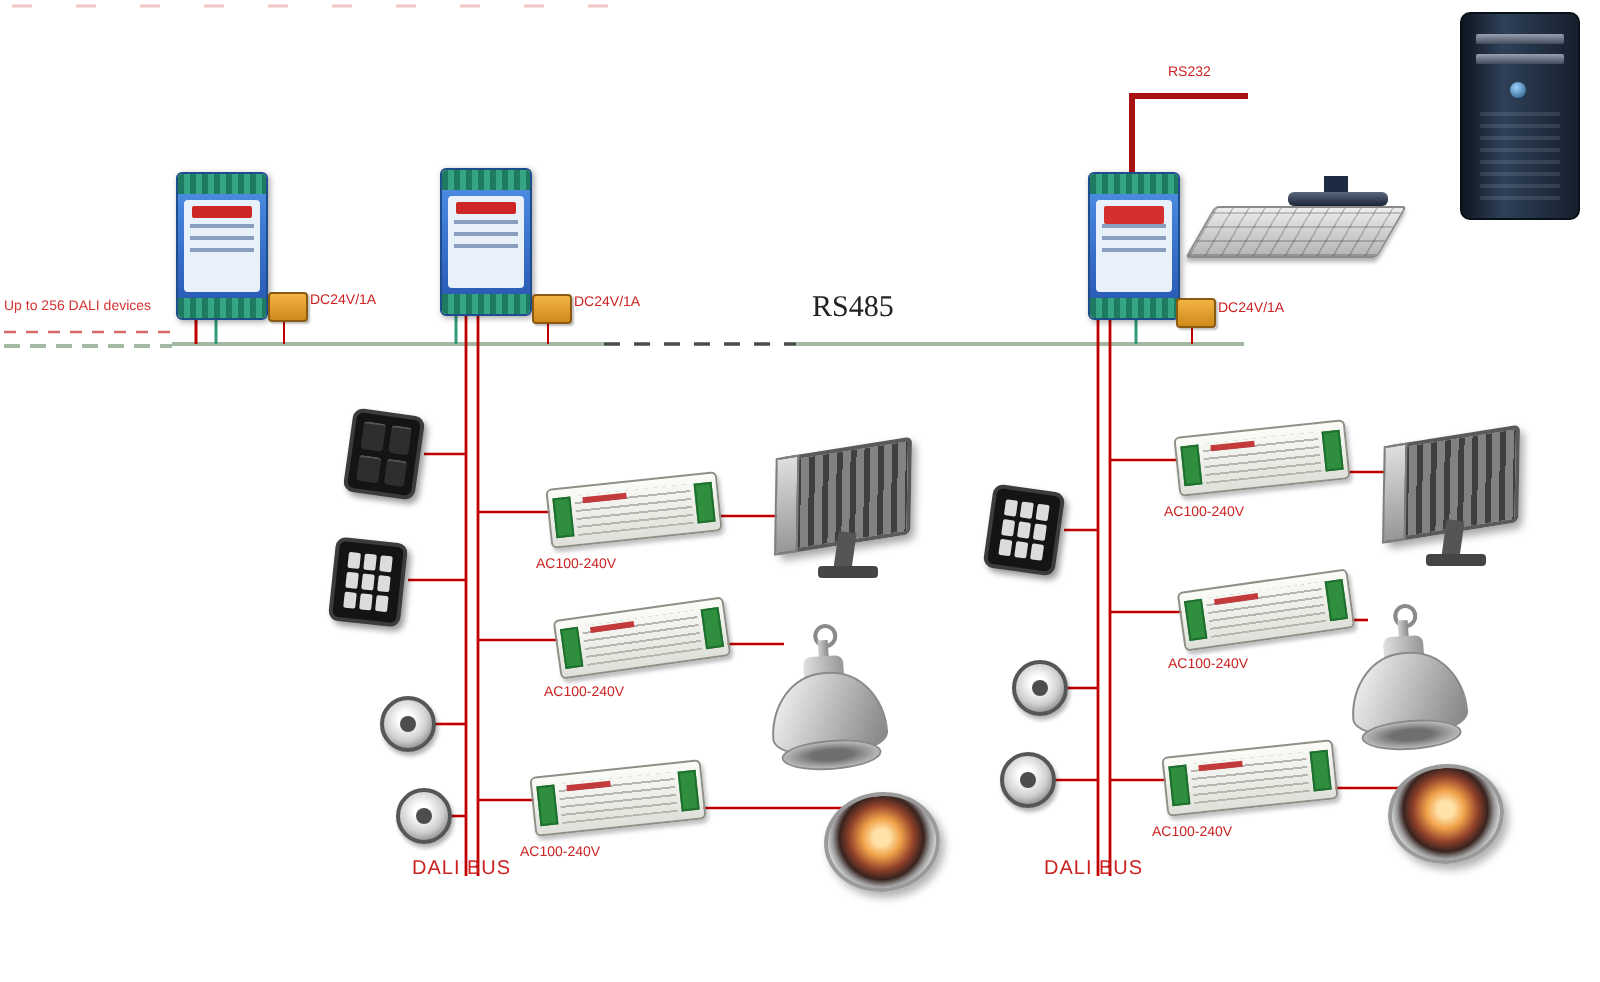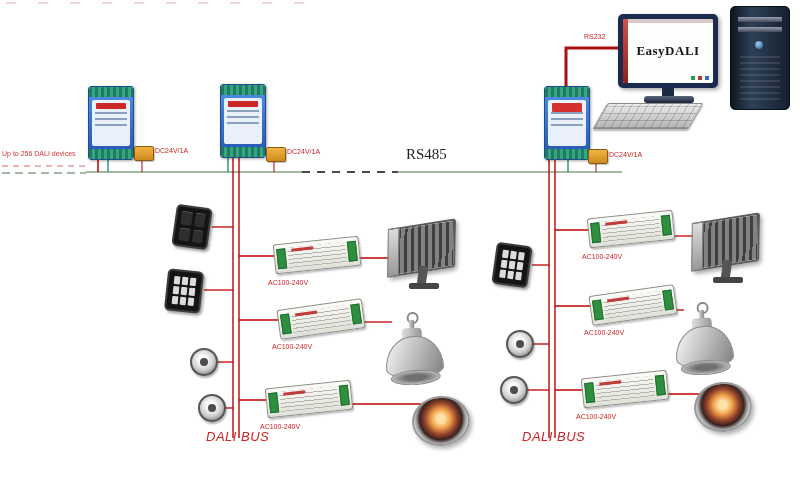--- a/index.html
+++ b/index.html
@@ -100,21 +100,21 @@
         box-shadow:2px 3px 4px rgba(0,0,0,.3);box-sizing:border-box;
         background:radial-gradient(circle at 50% 45%, #ffe2a8 0 11%, #f0a048 26%, #8f402a 44%,
                    #38231f 57%, #9a9a9a 66%, #e8e8e8 76%, #ababab 90%, #878787 100%);}
 
   
   .lbl{position:absolute;z-index:3;white-space:nowrap;}
   .lbl-rs485{left:406px;top:146px;font-family:"Liberation Serif", serif;font-size:15px;color:#222;}
   .lbl-rs232{left:584px;top:33px;font-size:7px;color:#c22;}
   .lbl-note{left:2px;top:150px;font-size:7px;color:#d43434;max-width:86px;white-space:normal;line-height:1.15;}
   .lbl-dc{font-size:7px;color:#cc2222;}
-  .lbl-dali{font-size:13px;color:#c22;letter-spacing:.5px;font-style:italic;}
+  .lbl-dali{font-size:10px;color:#c22;letter-spacing:.5px;}
 </style>
 </head>
 <body>
 
 <div id="canvas">
 
   <svg id="wires" width="800" height="491" viewBox="0 0 800 491">
     <g>
       <path d="M6 3 H310" stroke="#e09090" stroke-width="1.5" stroke-dasharray="10 22" opacity="0.5" fill="none"></path>
     </g>
@@ -169,28 +169,20 @@
       <path d="M527 390 H549" stroke="#c00000" stroke-width="1.3" fill="none"></path>
       <path d="M555 230 H594" stroke="#c00000" stroke-width="1.3" fill="none"></path>
       <path d="M670 236 H698" stroke="#c00000" stroke-width="1.3" fill="none"></path>
       <path d="M555 306 H596" stroke="#c00000" stroke-width="1.3" fill="none"></path>
       <path d="M672 310 H684" stroke="#c00000" stroke-width="1.3" fill="none"></path>
       <path d="M555 390 H588" stroke="#c00000" stroke-width="1.3" fill="none"></path>
       <path d="M666 394 H704" stroke="#c00000" stroke-width="1.3" fill="none"></path>
     </g>
   </svg>
 
-  <div class="mn-frame">
-    <div class="mn-screen">
-      <div class="mn-toolbar"></div>
-      <div class="mn-topbar"></div>
-      <span class="mn-title">EasyDALI</span>
-      <div class="mn-dots"></div>
-    </div>
-  </div>
   <div class="mn-neck"></div>
   <div class="mn-base"></div>
   <div class="keyboard"></div>
   <div class="tower">
     <div class="tw-slot" style="top:10px"></div>
     <div class="tw-slot" style="top:20px"></div>
     <div class="tw-btn"></div>
     <div class="tw-vent"></div>
   </div>
 

